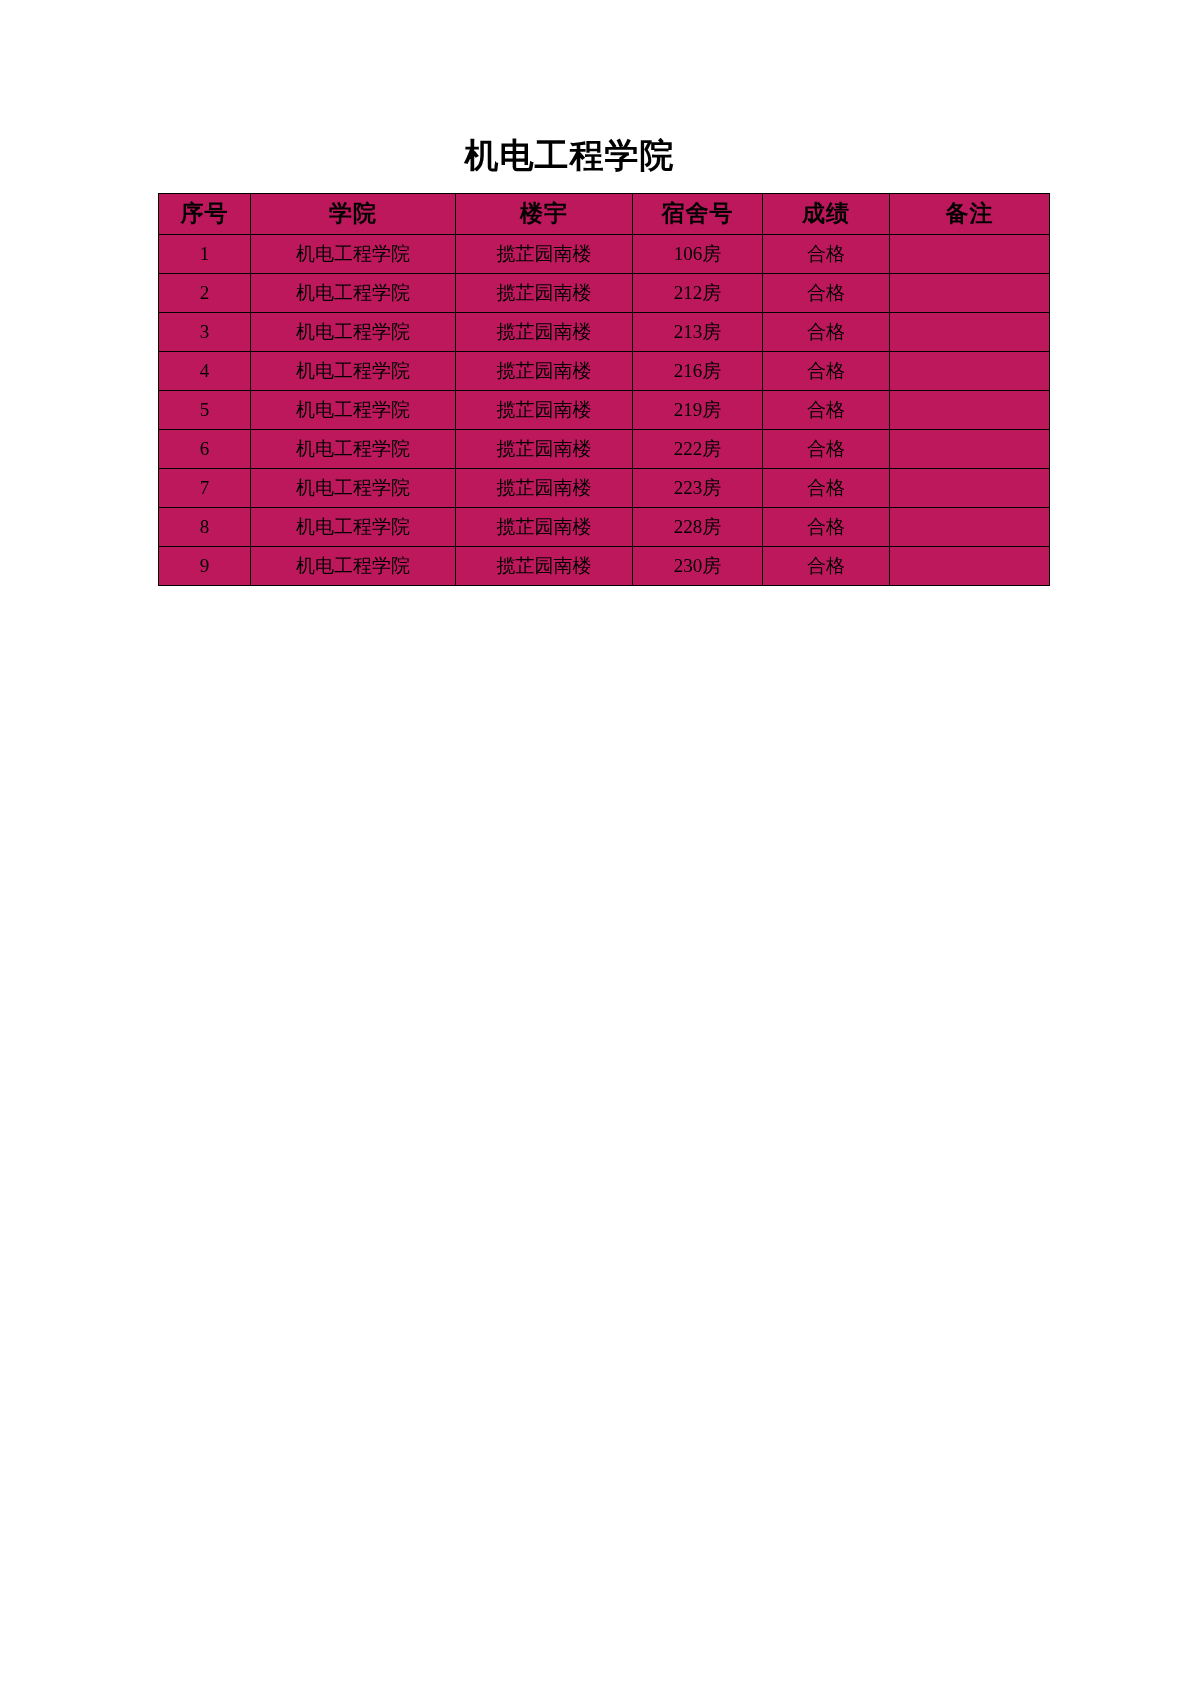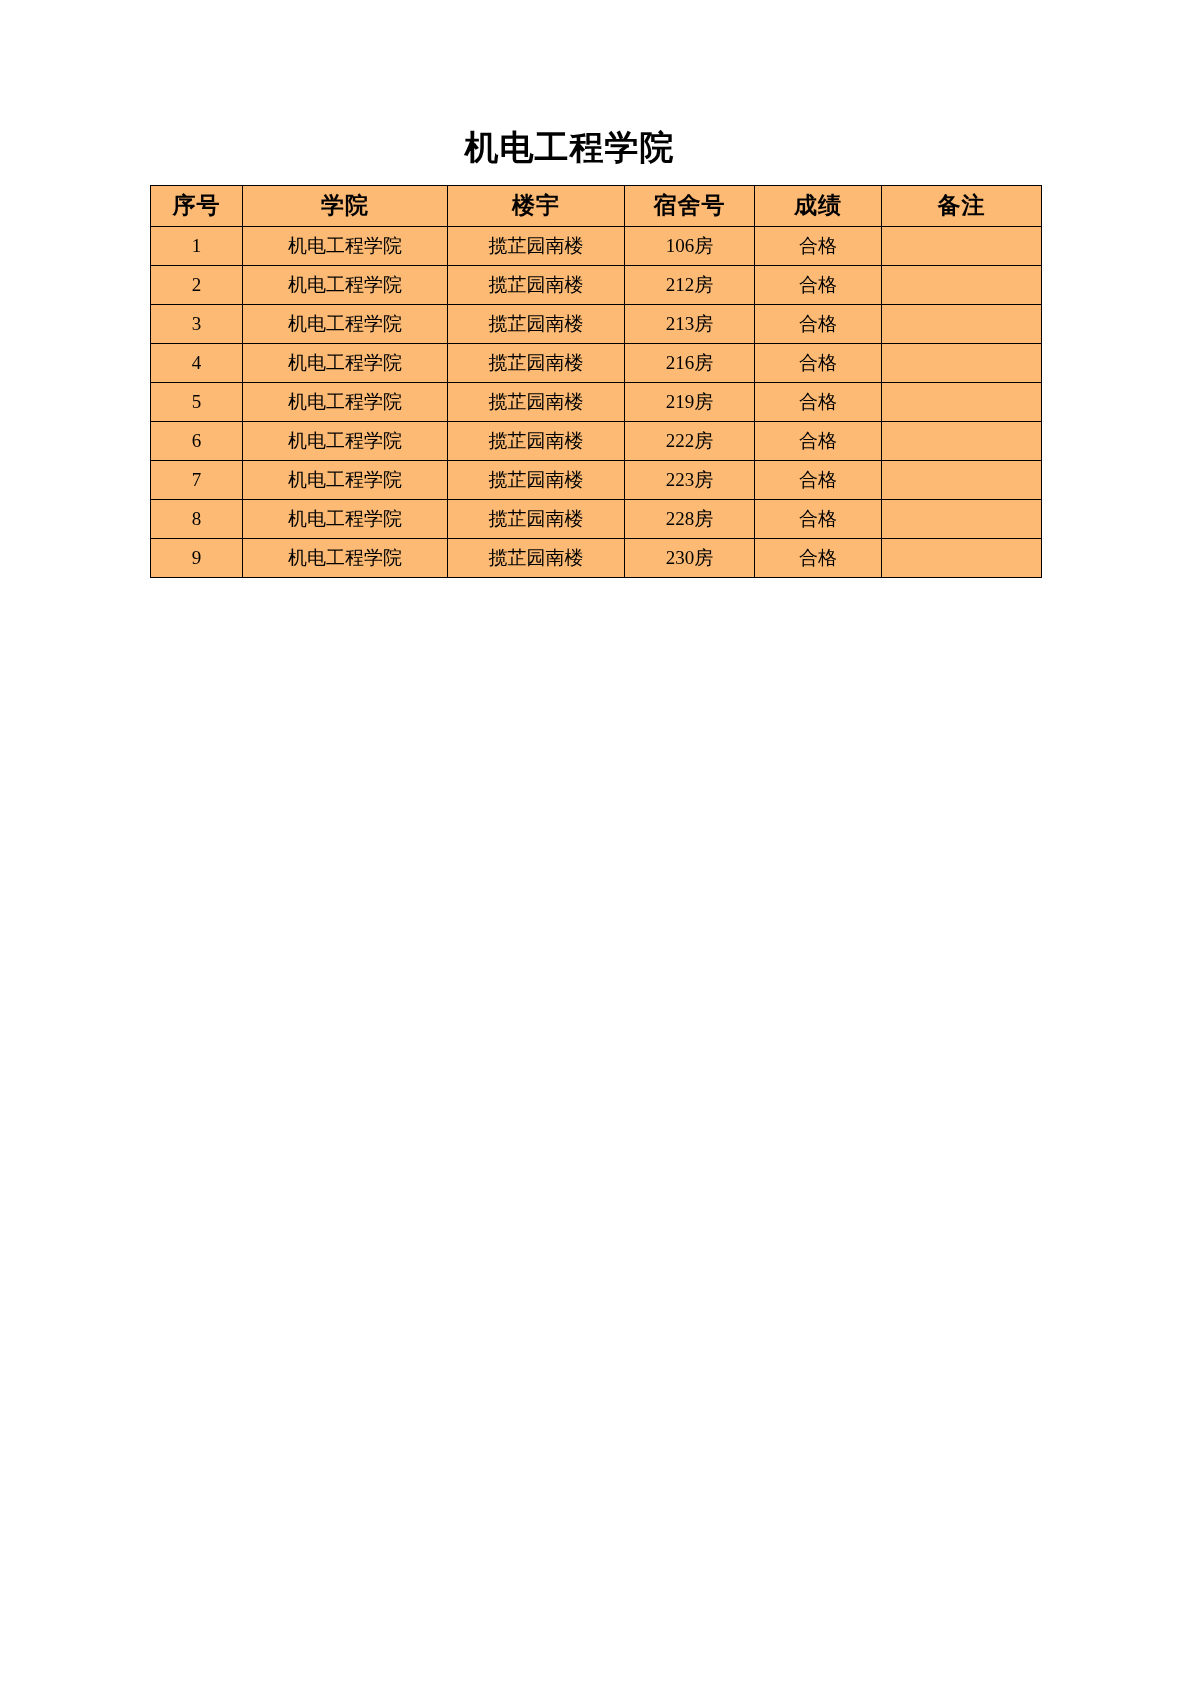--- a/index.html
+++ b/index.html
@@ -13,42 +13,42 @@
     height: 1684px;
     font-family: "Liberation Serif", "DejaVu Serif", serif;
     color: #000000;
     position: relative;
     overflow: hidden;
   }
   .page {
     box-sizing: border-box;
     width: 1191px;
     height: 1240px;
-    padding: 0;
+    padding: 8px;
   }
   .doc-title {
     text-align: center;
     font-size: 34px;
     font-weight: bold;
     letter-spacing: 1px;
     margin: 0;
     padding-top: 128px;
     padding-right: 52px;
     line-height: 1.2;
   }
   .table-wrap {
     margin-top: 16px;
     padding-left: 150px;
     padding-right: 150px;
   }
   table.grid {
     border-collapse: collapse;
     width: 891px;
     table-layout: fixed;
-    background: #fdba74;
+    background: #be185d;
   }
   table.grid th,
   table.grid td {
     border: 1px solid #000000;
     text-align: center;
     vertical-align: middle;
     padding: 0;
     height: 38px;
     font-size: 19px;
     font-weight: normal;

